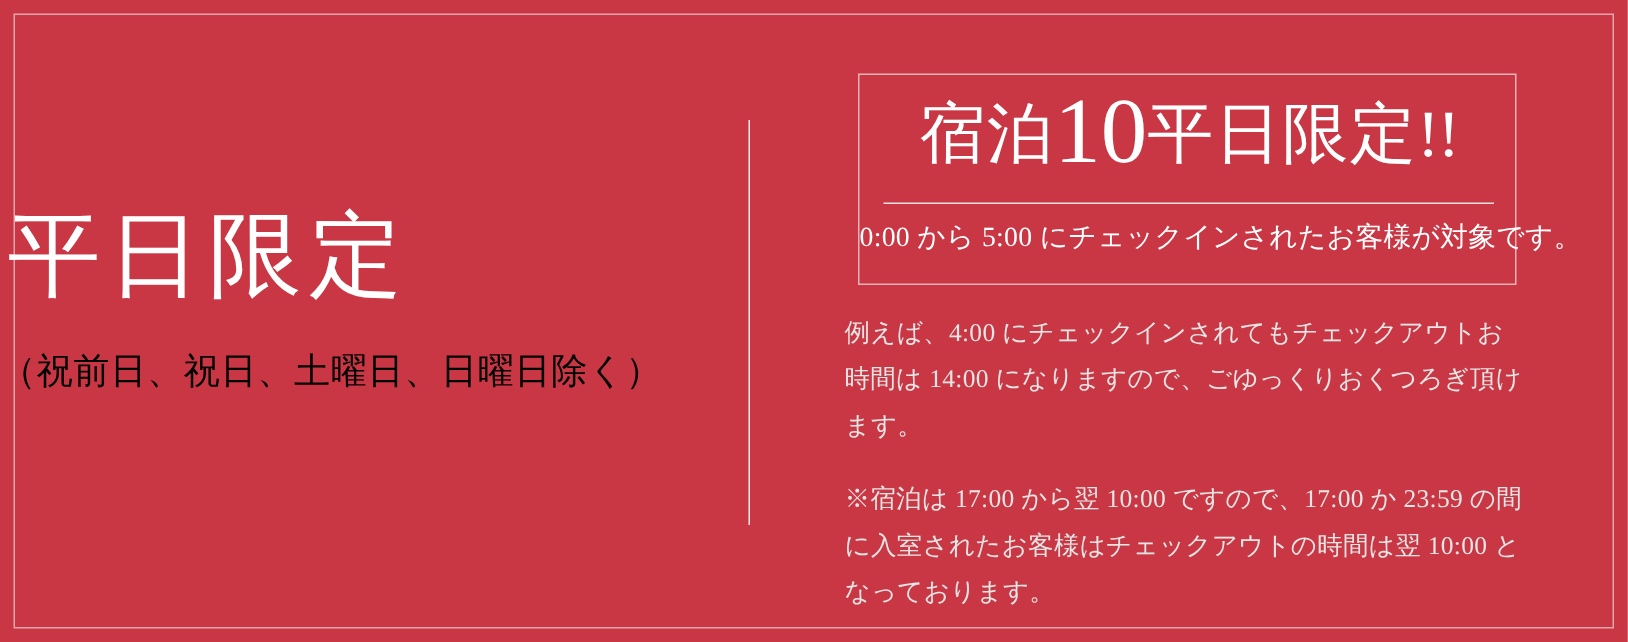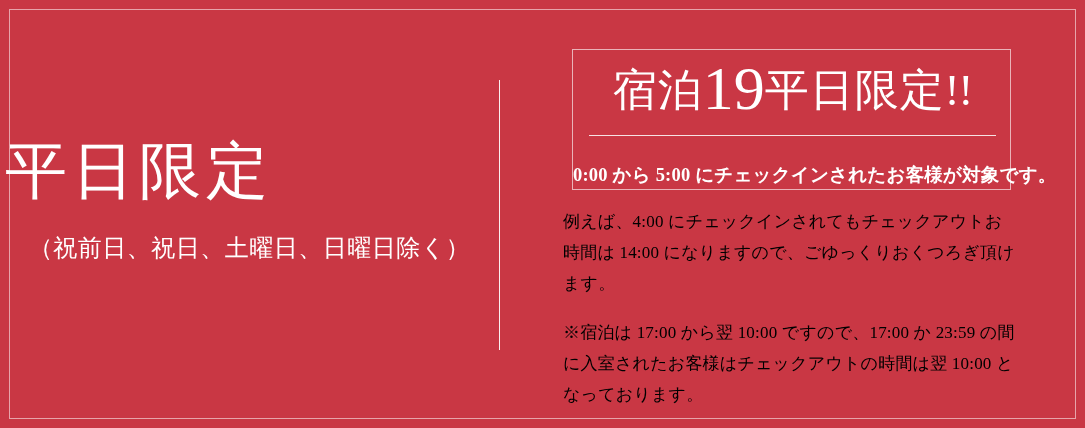--- a/index.html
+++ b/index.html
@@ -54,22 +54,21 @@
     text-indent: 5px;
     font-weight: 400;
     white-space: nowrap;
   }
 
   #weekday-note {
     position: absolute;
     left: 0;
     top: 232px;
     width: 499px;
-    text-align: center;
-    color: #ffffff;
+    color: #000000;
     font-size: 24px;
     line-height: 1.35;
     letter-spacing: 0.5px;
     font-weight: 400;
     white-space: nowrap;
   }
 
   
   #panel-divider {
     position: absolute;
@@ -134,30 +133,29 @@
     position: absolute;
     left: 0;
     top: 96px;
     width: 439px;
     text-align: center;
     color: #ffffff;
     font-size: 18.5px;
     line-height: 1.5;
     letter-spacing: 0.2px;
     white-space: nowrap;
-    font-weight: 700;
-    margin-top: 16px;
+    font-weight: 400;
   }
 
   #body-copy {
     position: absolute;
     left: 63px;
     top: 206px;
     width: 455px;
-    color: #000000;
+    color: #e5e5e5;
   }
 
   .body-para {
     font-size: 17px;
     line-height: 31px;
     letter-spacing: 0.2px;
     margin: 0 0 18px 0;
     text-align: left;
   }
   .body-para:last-child {
@@ -174,21 +172,21 @@
   <div id="left-panel">
     <div id="weekday-heading">平日限定</div>
     <div id="weekday-note">（祝前日、祝日、土曜日、日曜日除く）</div>
   </div>
 
   <div id="panel-divider"></div>
 
   <div id="right-panel">
 
     <div id="guarantee-box">
-      <div id="guarantee-title"><span>宿泊</span><span class="big-num">19</span><span>平日限定</span><span class="bangs">!!</span></div>
+      <div id="guarantee-title"><span>宿泊</span><span class="big-num">10</span><span>平日限定</span><span class="bangs">!!</span></div>
 
       <div id="guarantee-rule"></div>
 
       <div id="guarantee-subtitle">0:00 から 5:00 にチェックインされたお客様が対象です。</div>
     </div>
 
     <div id="body-copy">
       <p class="body-para">例えば、4:00 にチェックインされてもチェックアウトお時間は 14:00 になりますので、ごゆっくりおくつろぎ頂けます。</p>
       <p class="body-para">※宿泊は 17:00 から翌 10:00 ですので、17:00 か 23:59 の間に入室されたお客様はチェックアウトの時間は翌 10:00 となっております。</p>
     </div>

